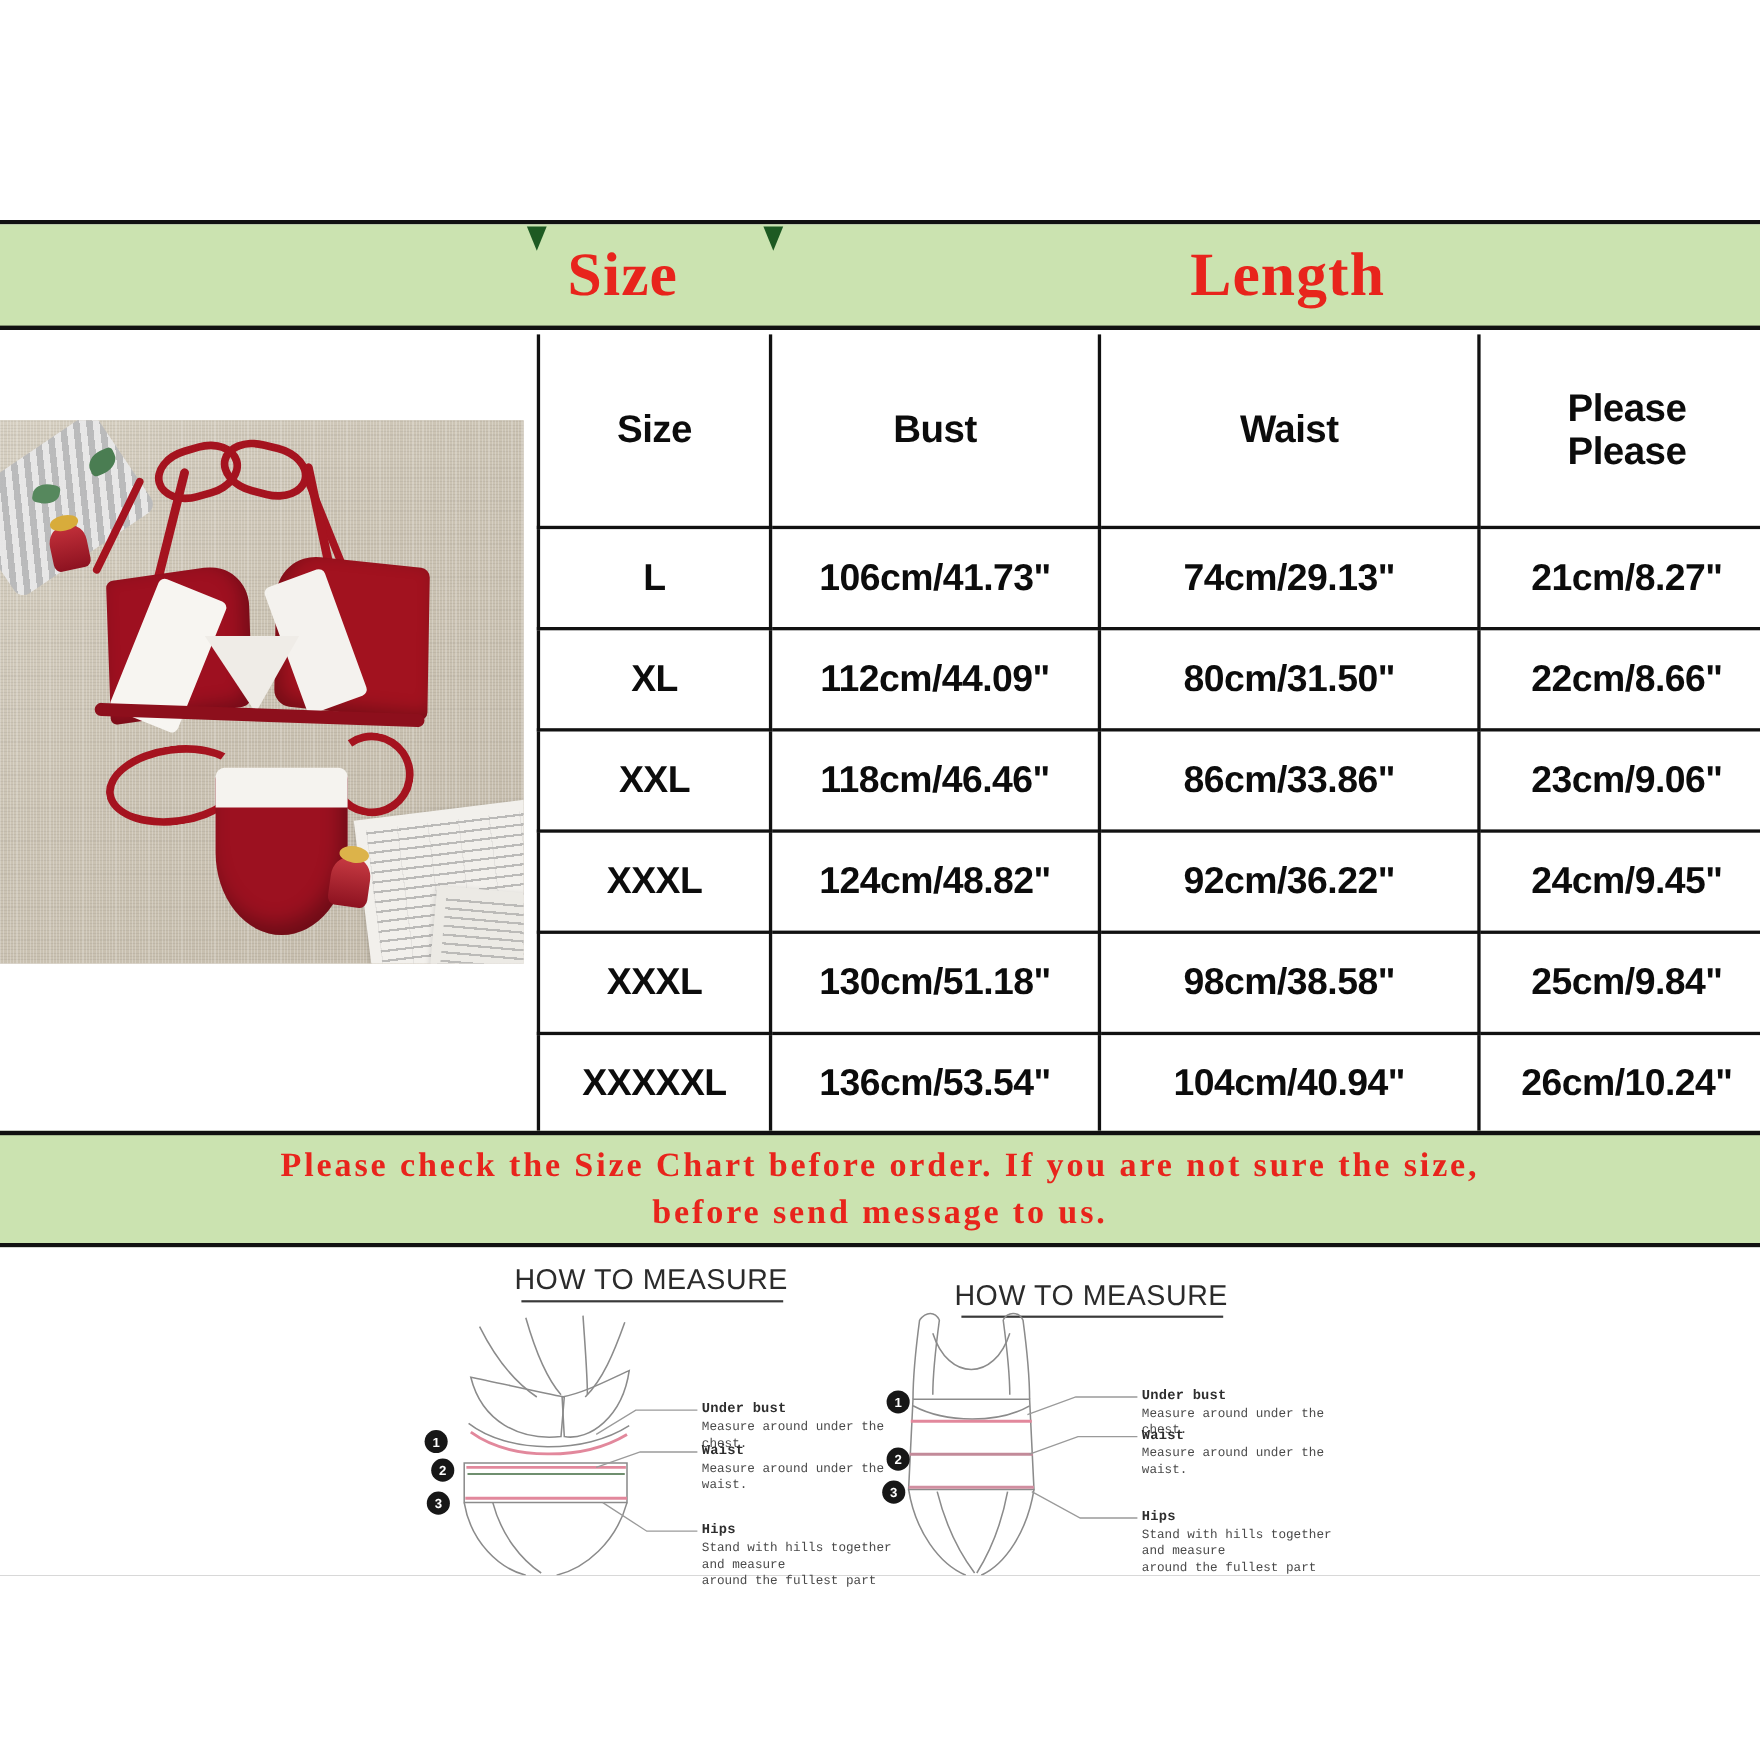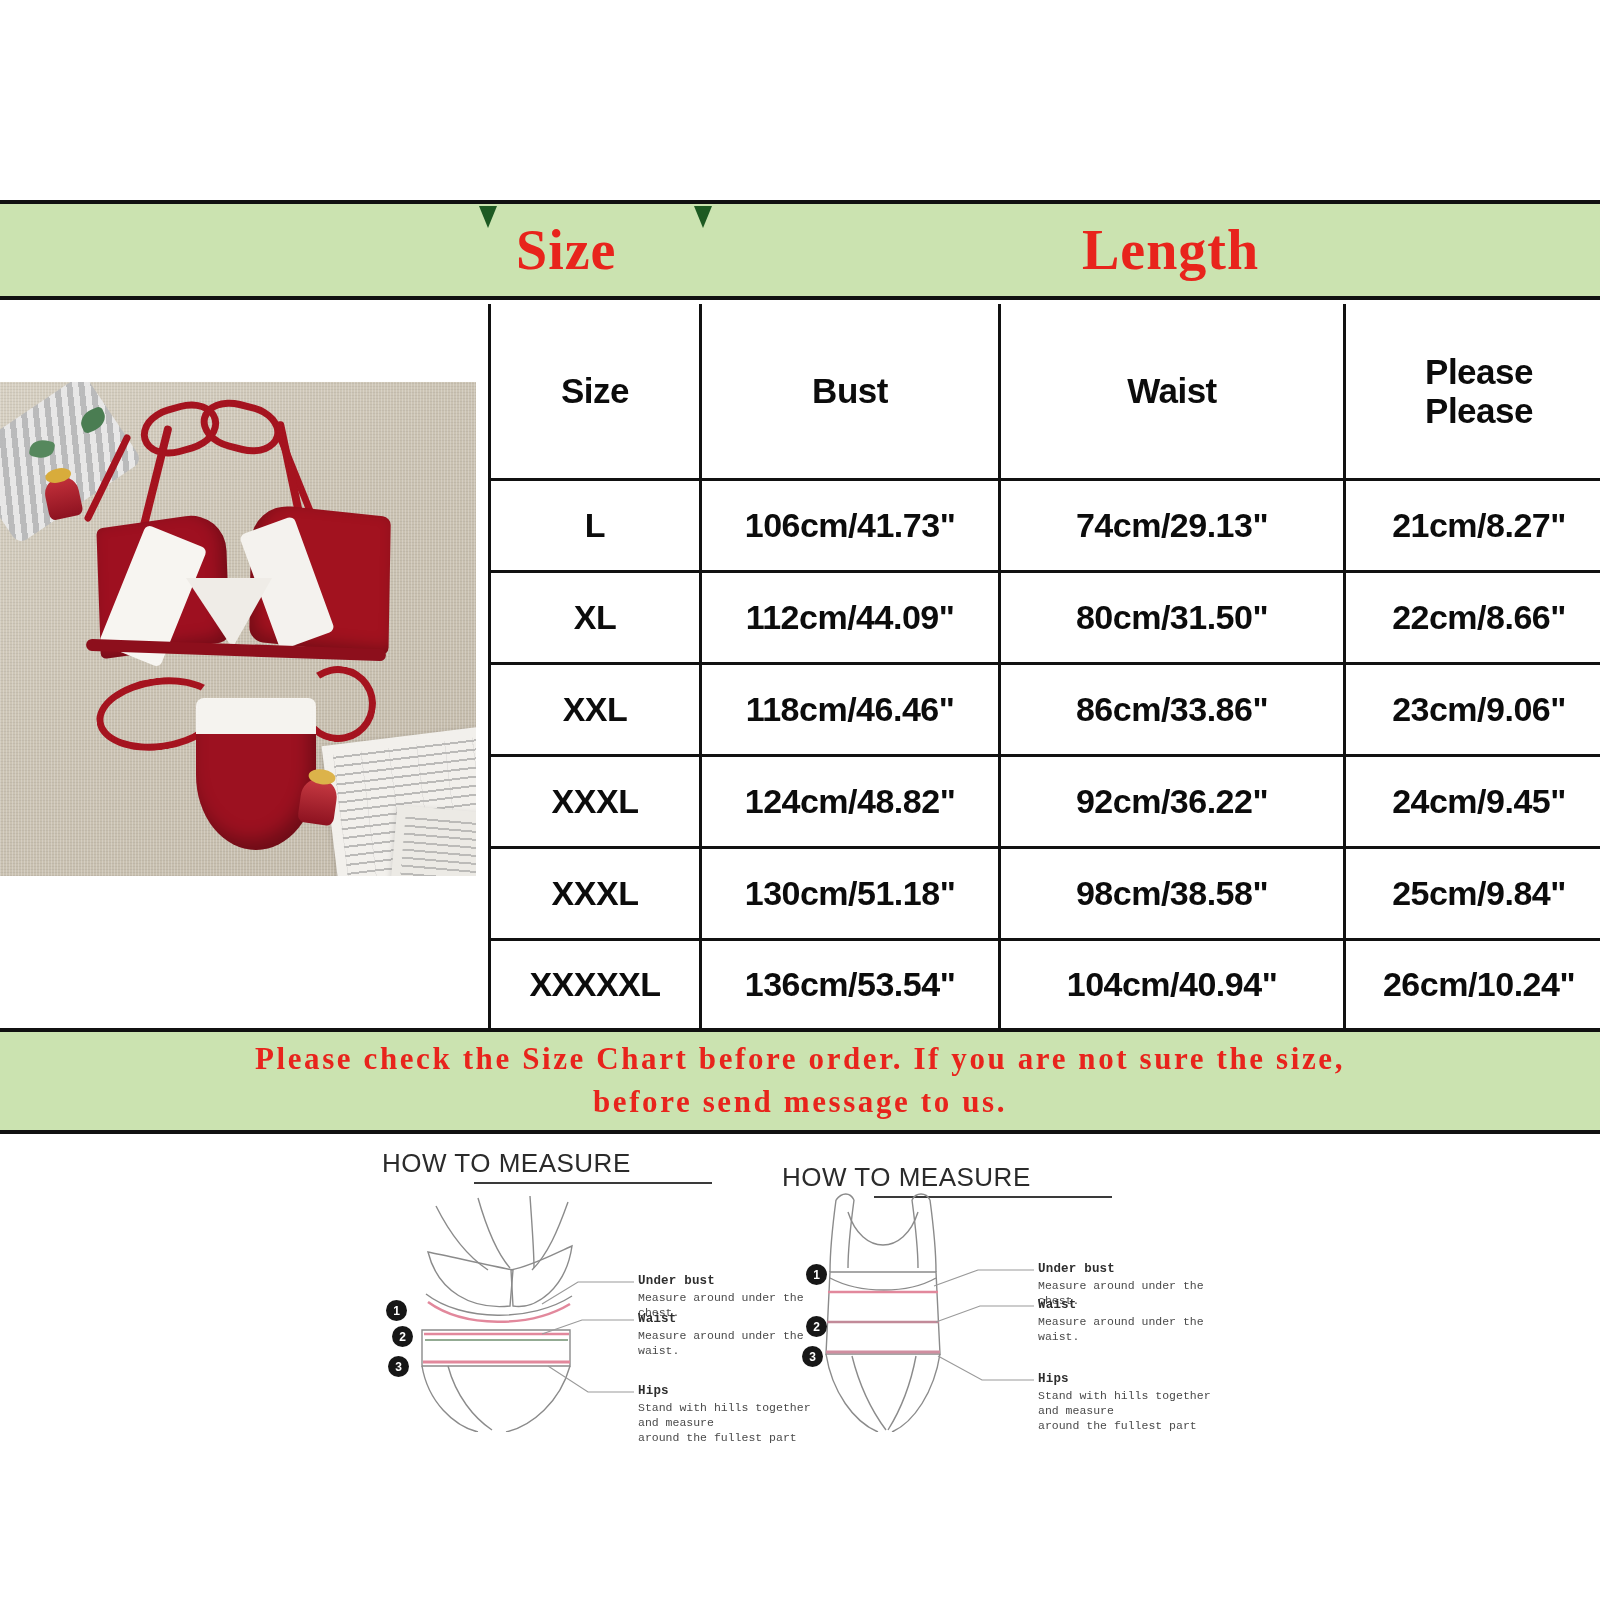--- a/index.html
+++ b/index.html
@@ -240,21 +240,21 @@
   
   .htm-area{
     position:absolute;left:0;top:930px;width:1600px;height:298px;
     background:#ffffff;
   }
   .htm{position:absolute;top:0;width:420px;height:298px;}
   .htm-left{left:382px;}
   .htm-right{left:782px;}
   .htm-title{
     position:absolute;top:14px;left:0;width:420px;
-    text-align:left;
+    text-align:center;
     font-family:"Liberation Sans",sans-serif;
     font-size:26px;font-weight:400;color:#2b2b2b;
     letter-spacing:.5px;
   }
   .htm-right .htm-title{top:28px;}
   .htm-underline{
     position:absolute;height:2px;background:#3a3a3a;
   }
   .htm-left .htm-underline{top:48px;left:92px;width:238px;}
   .htm-right .htm-underline{top:62px;left:92px;width:238px;}

